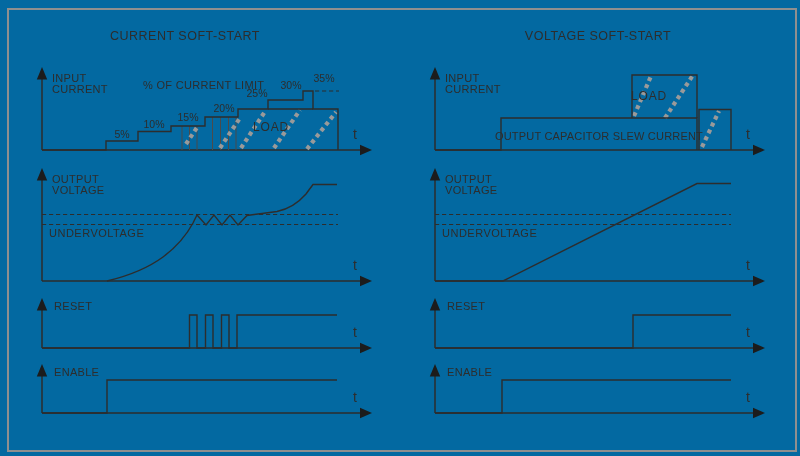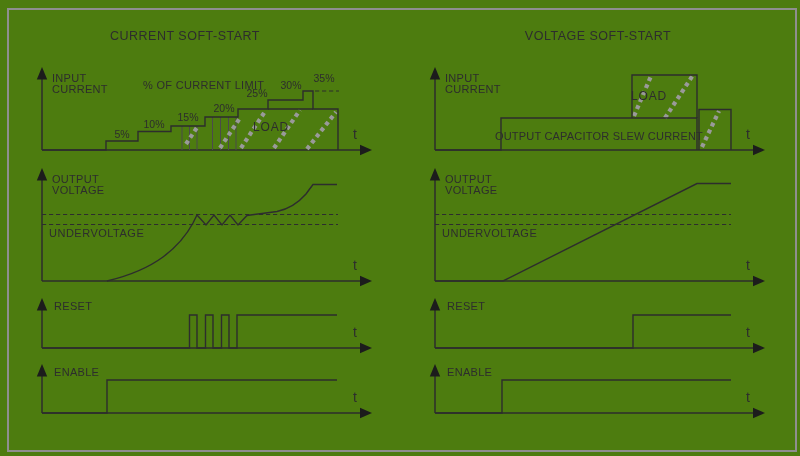--- a/index.html
+++ b/index.html
@@ -1,16 +1,16 @@
 <!DOCTYPE html>
 <html><head>
 <meta charset="utf-8">
 <style>
   html,body{margin:0;padding:0;background:#ffffff;}
-  .figure{position:relative;width:800px;height:456px;background:#4d7c0f;
+  .figure{position:relative;width:800px;height:456px;background:#0369a1;
           font-family:"Liberation Sans","DejaVu Sans",sans-serif;overflow:hidden;}
   svg{display:block;}
   svg text{fill:#2d2d2d;font-family:"Liberation Sans","DejaVu Sans",sans-serif;}
   .title{font-size:12.5px;letter-spacing:.5px;text-anchor:middle;}
   .lbl{font-size:11px;letter-spacing:.3px;}
   .uv{font-size:11px;letter-spacing:.5px;}
   .pct{font-size:10.5px;text-anchor:middle;}
   .tlabel{font-size:14px;}
   .loadlbl{font-size:12px;letter-spacing:.8px;text-anchor:middle;}
   .slewlbl{font-size:11px;letter-spacing:.2px;text-anchor:middle;}

